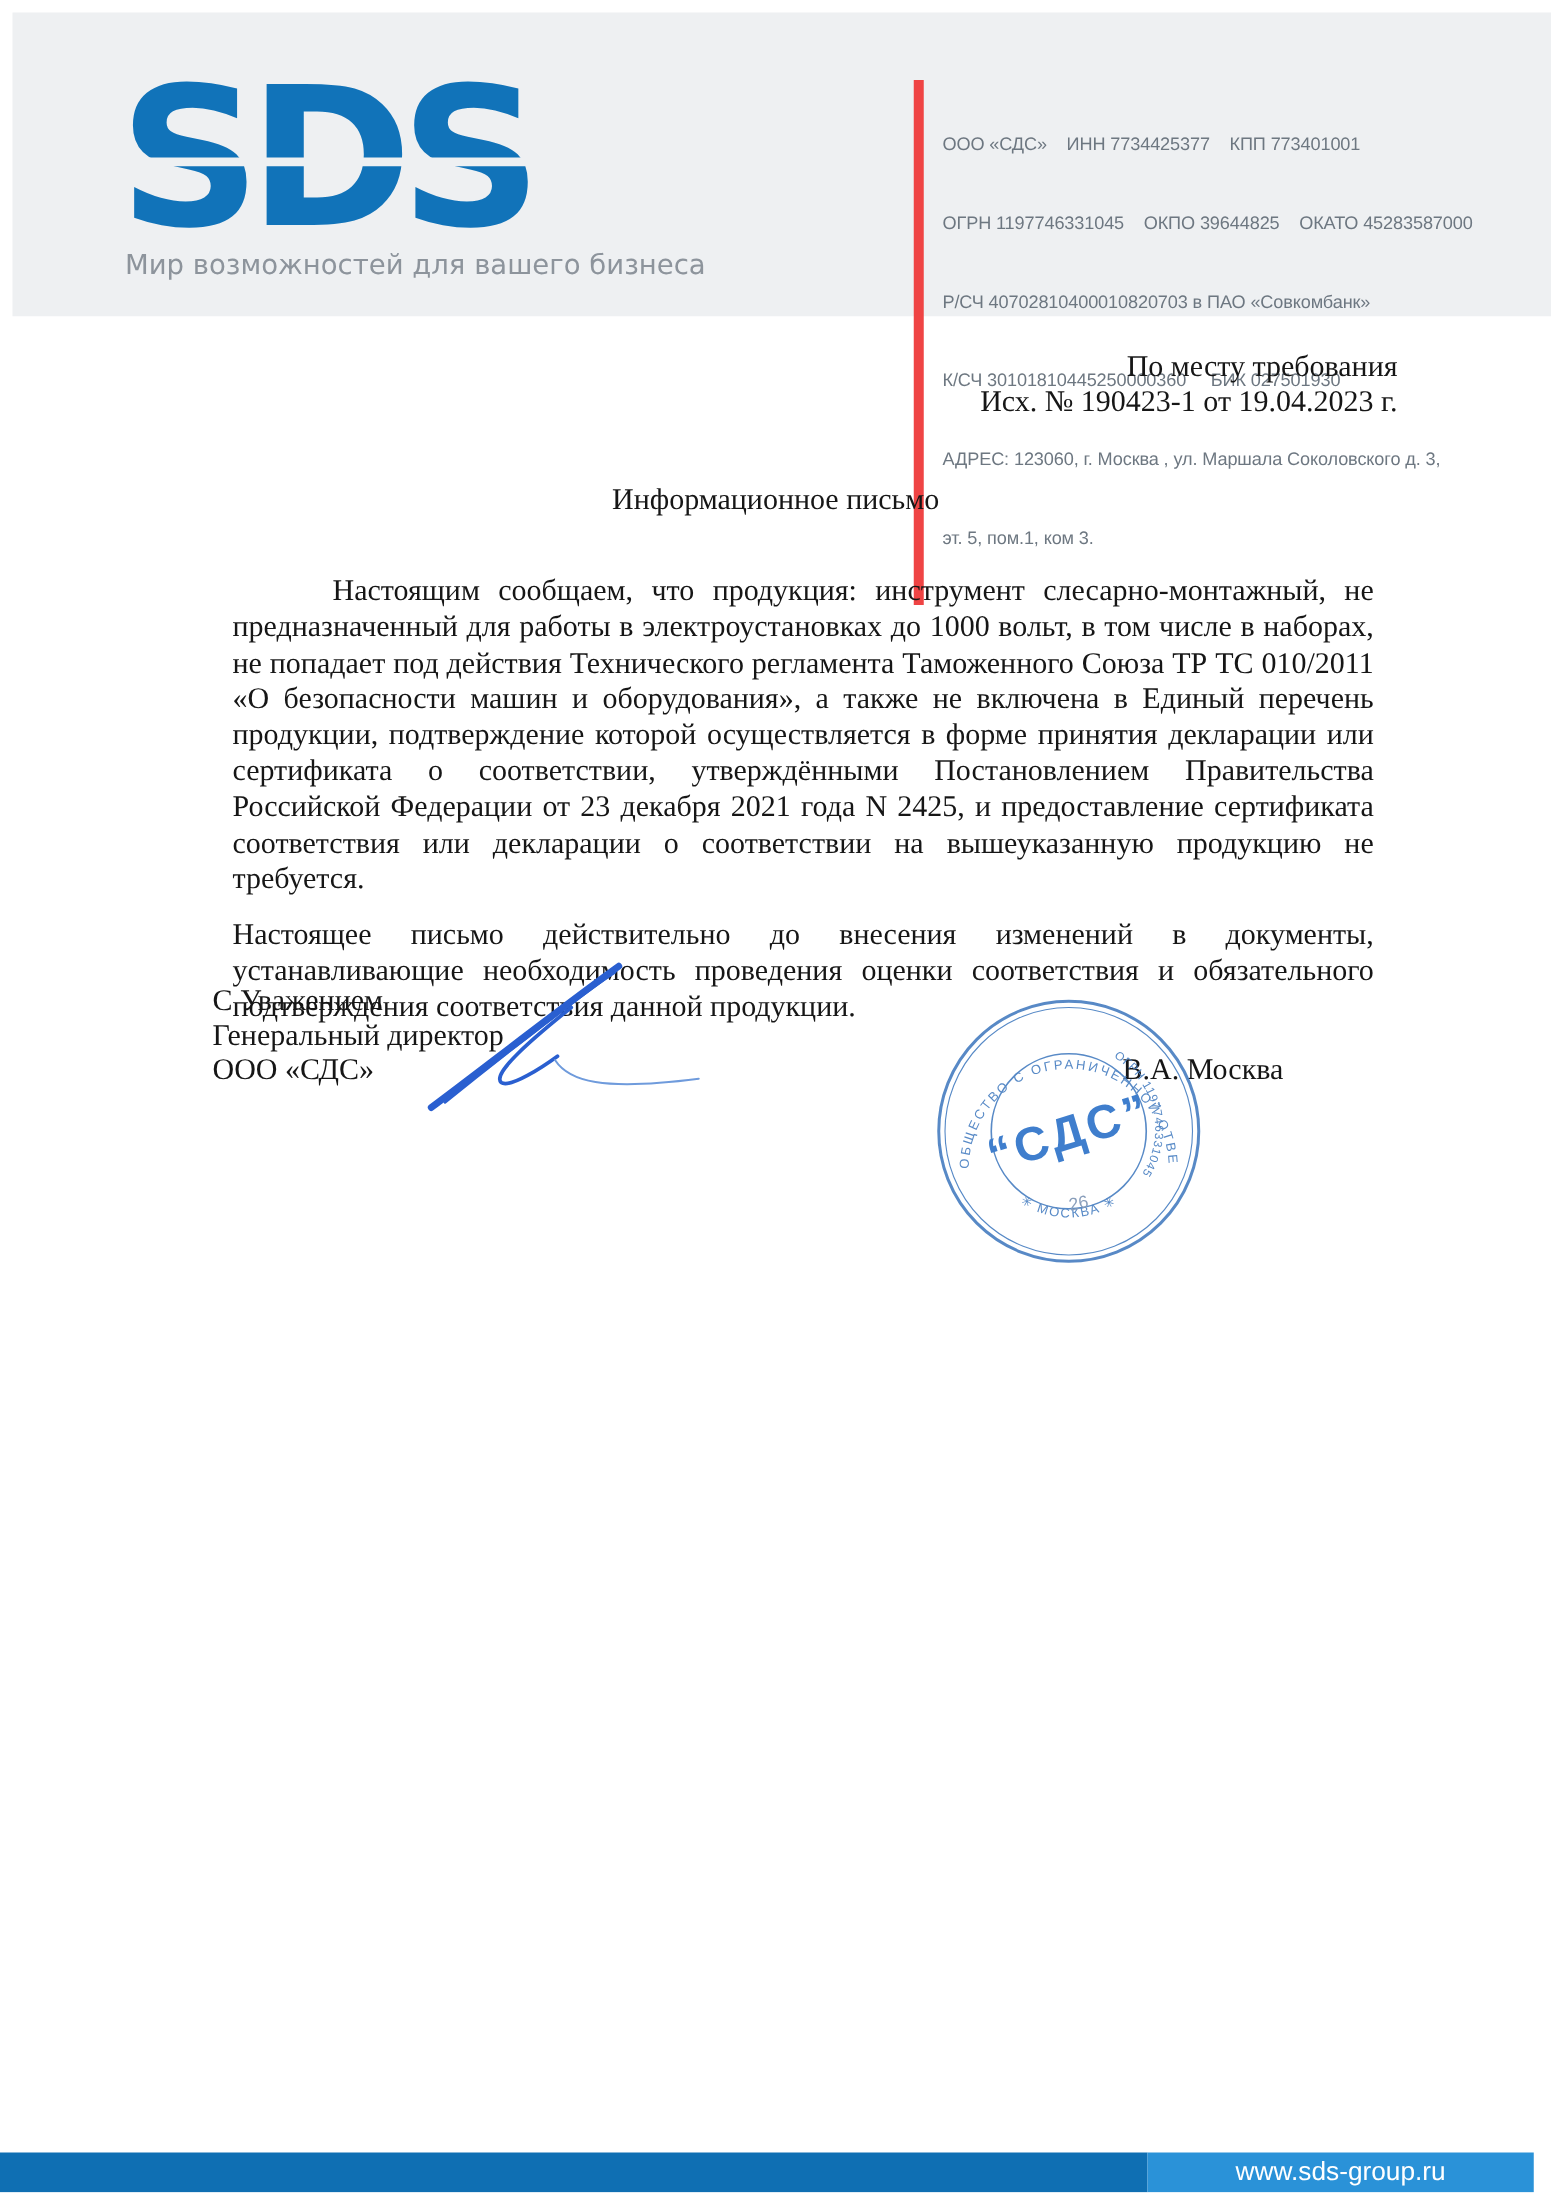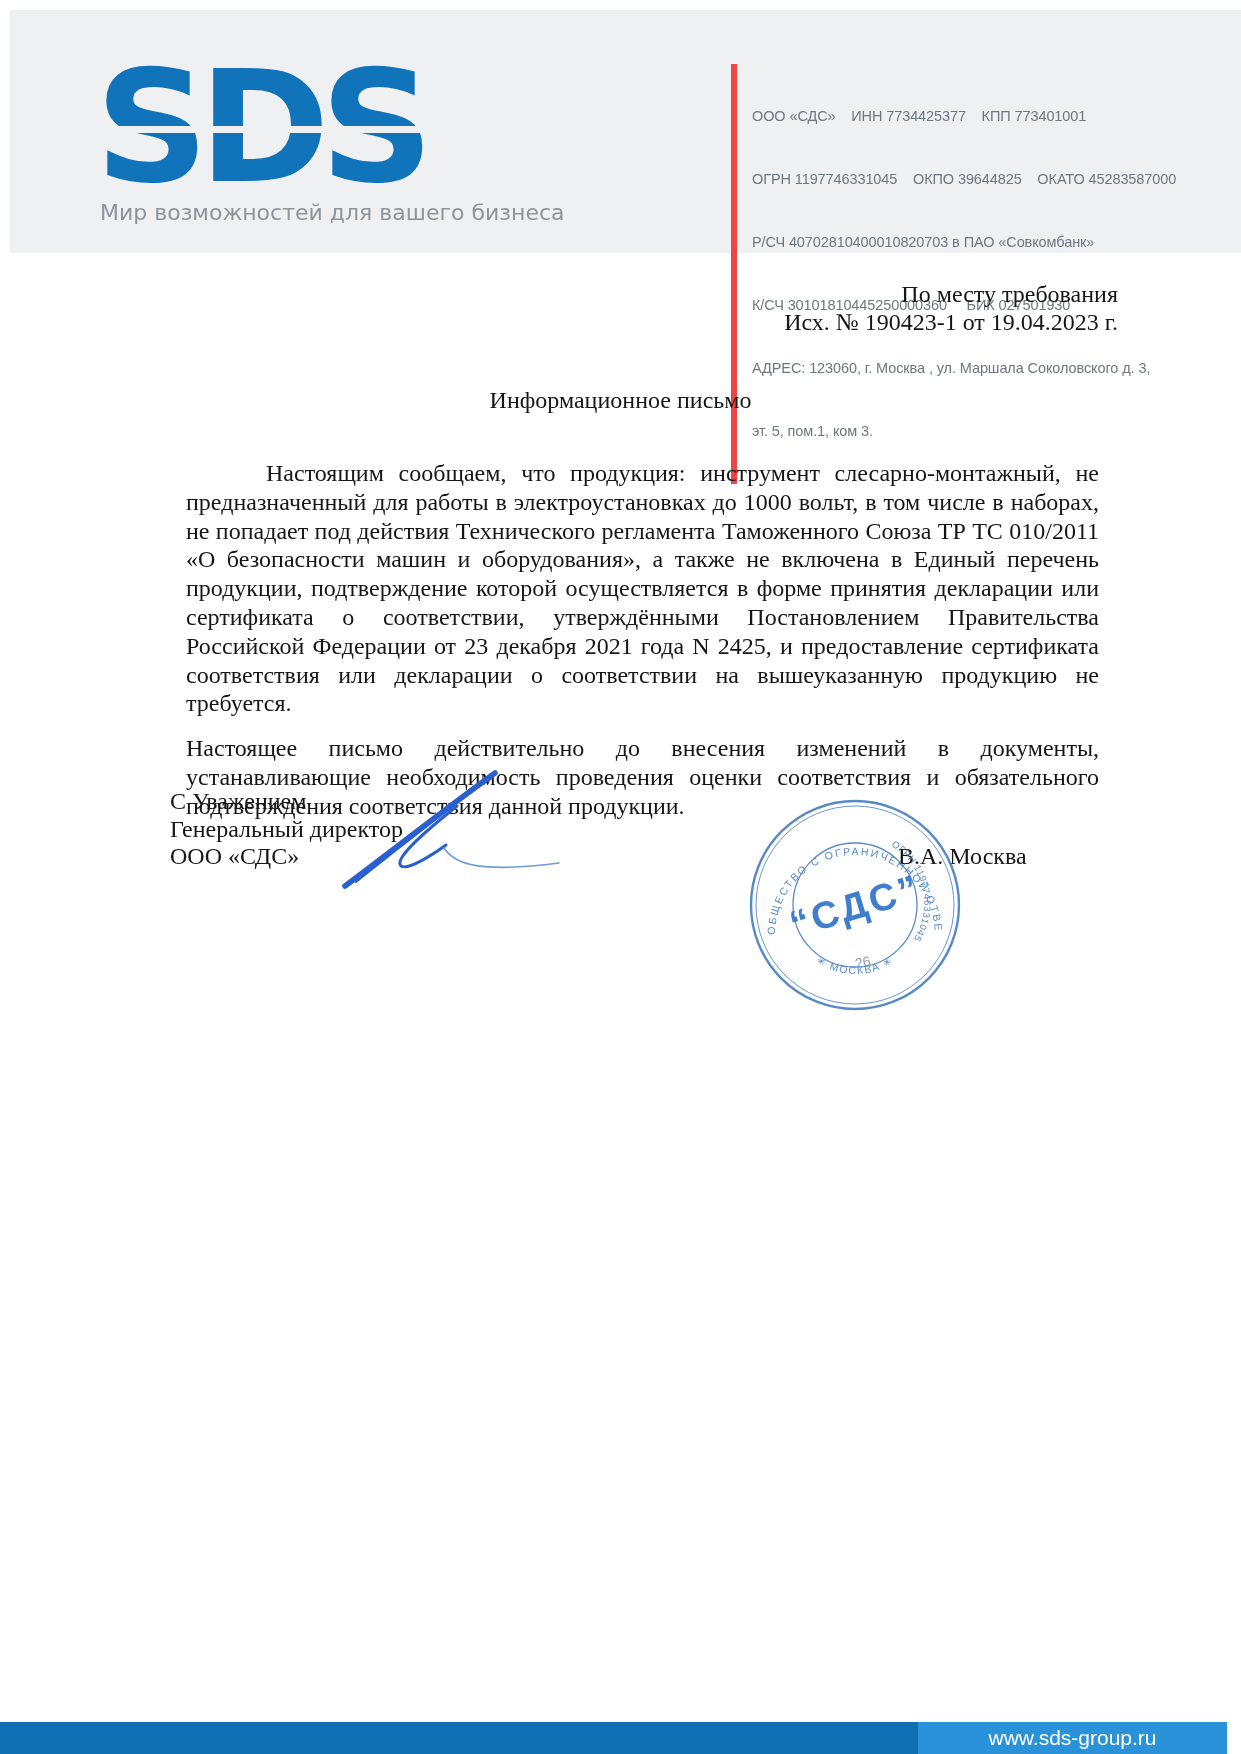--- a/index.html
+++ b/index.html
@@ -7,21 +7,21 @@
         font-family:"Liberation Serif",serif;color:#161616;}
 
   
   .header-band{position:absolute;left:10px;top:10px;right:0;height:243px;background:#eef0f2;}
   .logo{position:absolute;left:95px;top:48px;width:330px;height:150px;}
   .logo-text{font-family:"DejaVu Sans",sans-serif;font-weight:bold;font-size:158px;line-height:1;
              color:#1173b9;letter-spacing:-10px;transform:scaleY(.98);}
   .logo-stripe{position:absolute;left:-12px;right:-6px;top:78px;height:7px;background:#eef0f2;}
   .tagline{position:absolute;left:100px;top:200px;font-family:"DejaVu Sans",sans-serif;
            font-size:22px;color:#8d949c;}
-  .company-details{position:absolute;left:731px;top:64px;border-left:6px solid #ef4444;
+  .company-details{position:absolute;left:731px;top:64px;border-left:8px solid #ef4444;
            padding-left:15px;font-family:"Liberation Sans",sans-serif;font-size:14.5px;
            line-height:21px;color:#6d7781;letter-spacing:-0.1px;white-space:pre-wrap;}
 
   
   .ref-block{position:absolute;right:123px;top:280px;text-align:right;font-size:24px;line-height:28px;}
 
   
   .letter-title{position:absolute;left:0;width:100%;top:387px;text-align:center;font-size:24px;}
   .letter-body{position:absolute;left:170px;width:945px;top:443px;font-size:24px;
                line-height:28.8px;text-align:justify;}

